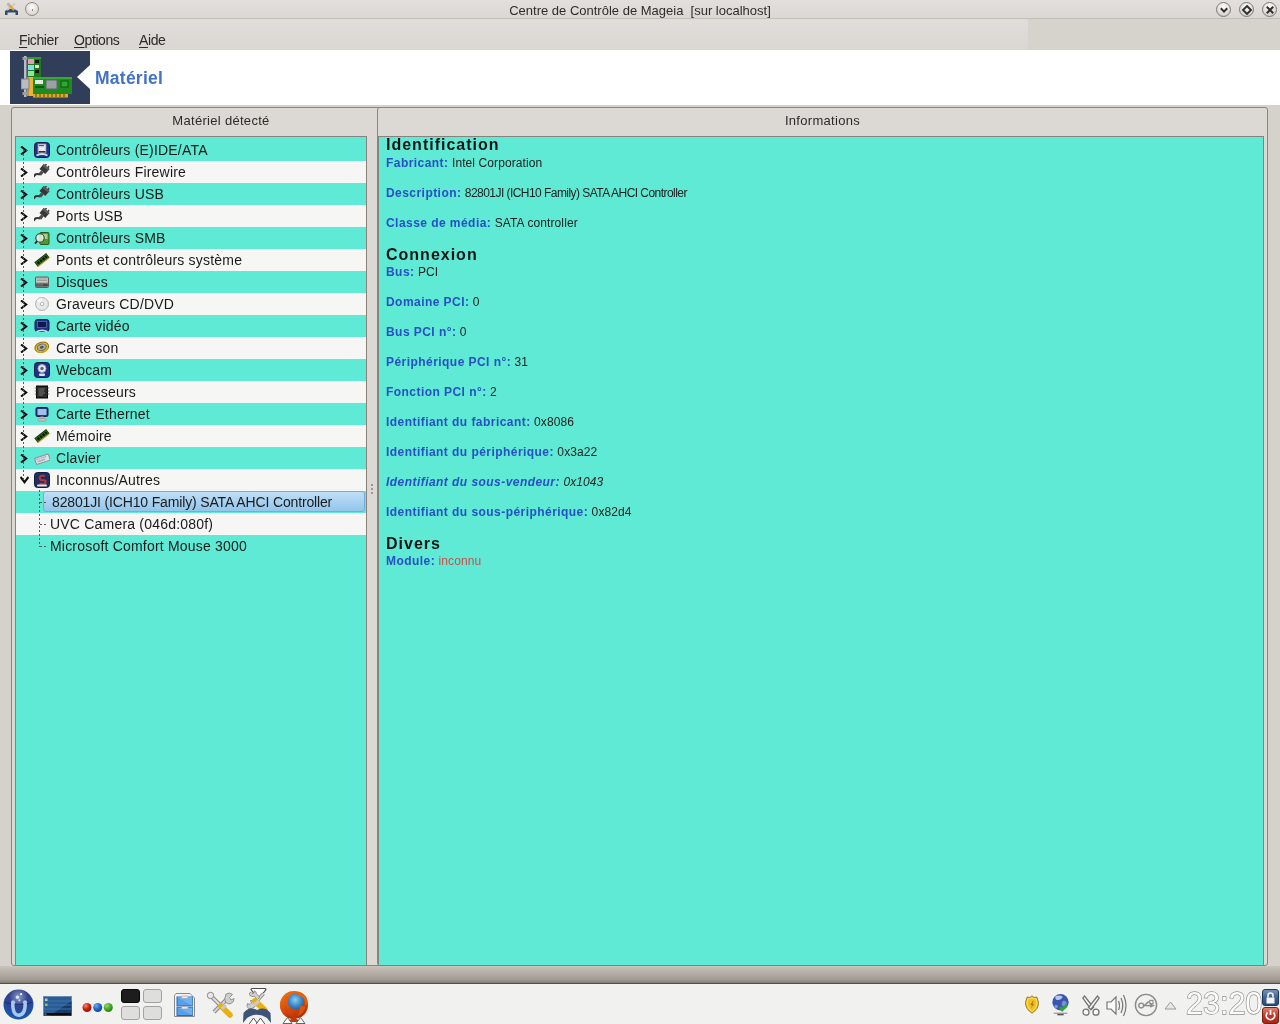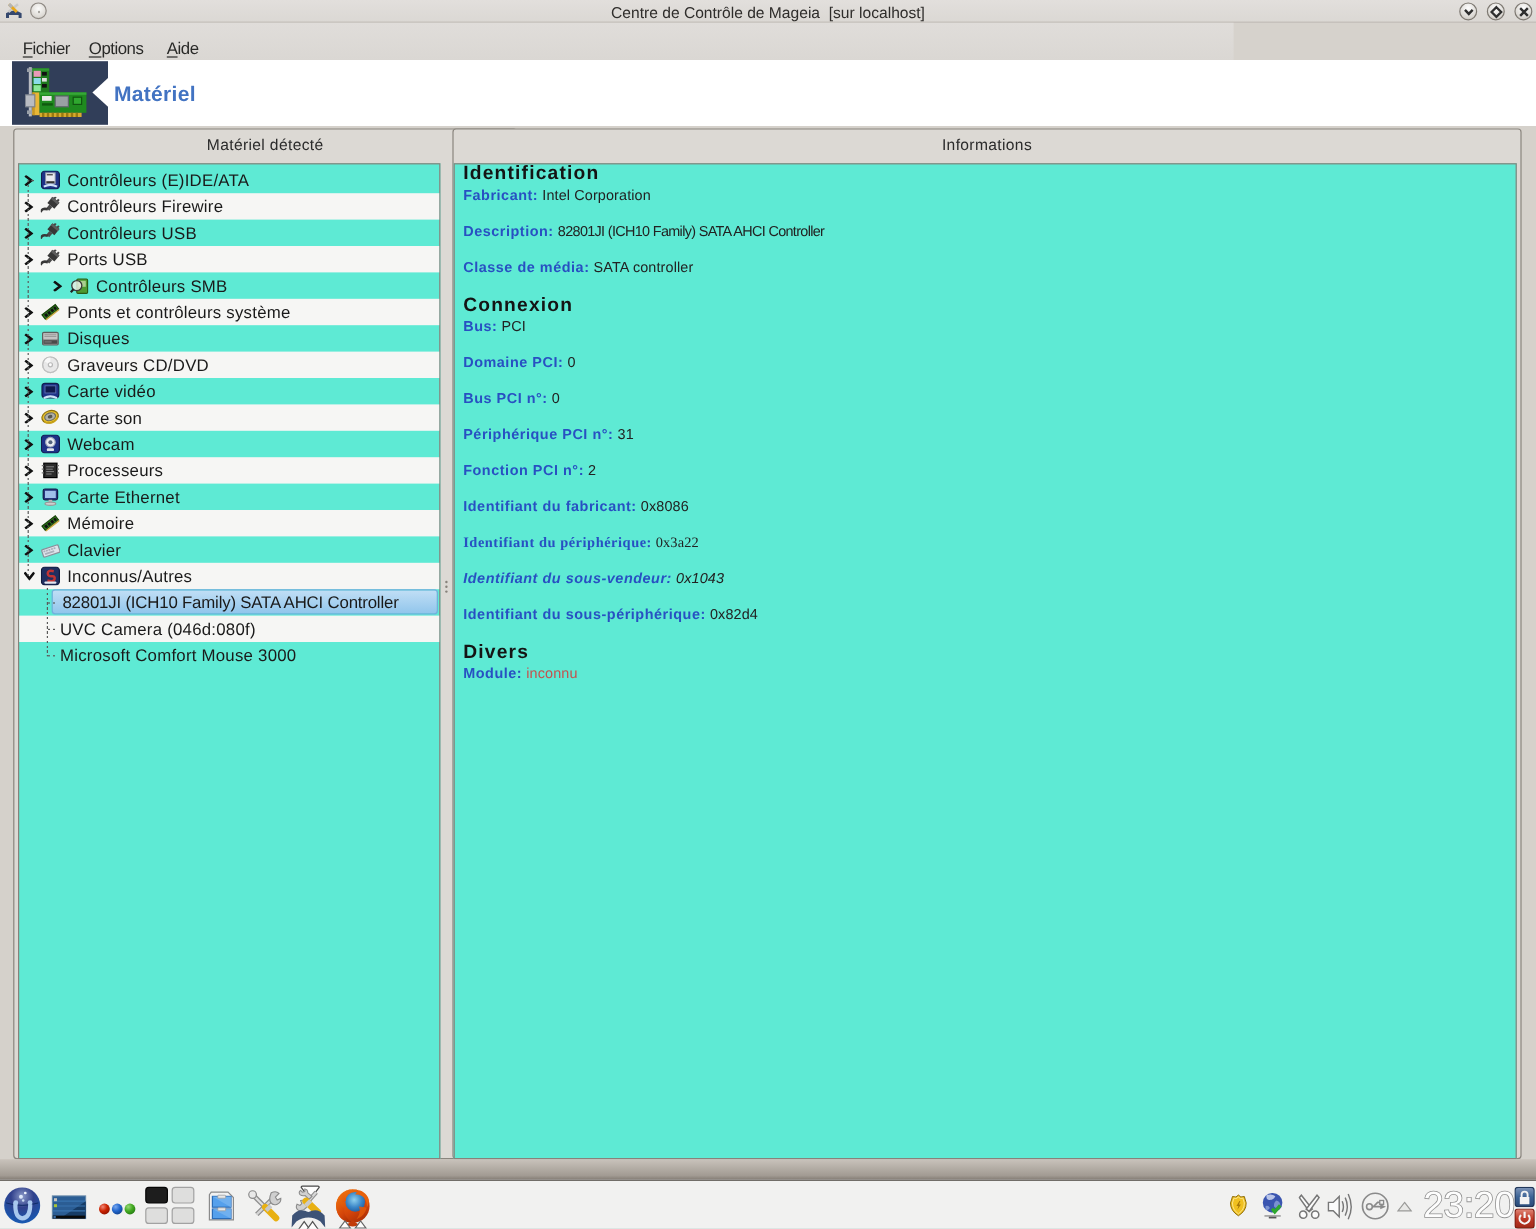--- a/index.html
+++ b/index.html
@@ -217,21 +217,21 @@
               <rect x="4.2" y="0.8" width="7.6" height="6.6" fill="#373737"></rect>
               <rect x="4.2" y="0.8" width="7.6" height="2.2" fill="#5d5d5d"></rect>
               <rect x="5.5" y="-1" width="1.7" height="2" fill="#454545"></rect>
               <rect x="8.8" y="-1" width="1.7" height="2" fill="#454545"></rect>
               <rect x="6.4" y="7.4" width="3.2" height="4" fill="#4a4a4a"></rect>
               <path d="M8 11.2 q-4.8 2 -3.2 5.8" fill="none" stroke="#373737" stroke-width="2.2"></path>
             </g>
           </svg>
           <span class="tlabel">Ports USB</span>
         </div>
-      <div class="trow" style="top:90px;margin-left:24px;">
+      <div class="trow" style="top:90px;">
           <span class="texp">
             <svg width="8" height="9" viewBox="0 0 8 9">
               <path d="M1 0.5 L6.2 4.5 L1 8.5" fill="none" stroke="#111" stroke-width="2.1"></path>
             </svg>
           </span>
           <svg class="ticon" viewBox="0 0 16 16">
             <rect x="6" y="2.5" width="9" height="12" rx="1" fill="#4d9a31" stroke="#2a5c17"></rect>
             <rect x="7.5" y="4" width="6" height="5" fill="#a9cf8f"></rect>
             <circle cx="6" cy="8" r="4.2" fill="#e8f0e4" fill-opacity="0.85" stroke="#3c3c3c" stroke-width="1.1"></circle>
             <line x1="3.2" y1="11" x2="1" y2="13.6" stroke="#222" stroke-width="1.8"></line>
@@ -441,21 +441,21 @@
       <div class="iline" style="top:17.5px;"><b>Fabricant:</b> Intel Corporation</div>
       <div class="iline" style="top:47.5px;"><b>Description:</b> <span style="letter-spacing:-0.55px;">82801JI (ICH10 Family) SATA AHCI Controller</span></div>
       <div class="iline" style="top:77.5px;"><b>Classe de média:</b> SATA controller</div>
       <div class="ihead" style="top:109px;">Connexion</div>
       <div class="iline" style="top:126.5px;"><b>Bus:</b> PCI</div>
       <div class="iline" style="top:156.5px;"><b>Domaine PCI:</b> 0</div>
       <div class="iline" style="top:186.5px;"><b>Bus PCI n°:</b> 0</div>
       <div class="iline" style="top:216.5px;text-align:right;"><b>Périphérique PCI n°:</b> 31</div>
       <div class="iline" style="top:246.5px;"><b>Fonction PCI n°:</b> 2</div>
       <div class="iline" style="top:276.5px;"><b>Identifiant du fabricant:</b> 0x8086</div>
-      <div class="iline" style="top:306.5px;font-family:Liberation Serif, serif;"><b>Identifiant du périphérique:</b> 0x3a22</div>
+      <div class="iline" style="top:306.5px;"><b>Identifiant du périphérique:</b> 0x3a22</div>
       <div class="iline" style="top:336.5px;font-style:italic;"><b>Identifiant du sous-vendeur:</b> 0x1043</div>
       <div class="iline" style="top:366.5px;"><b>Identifiant du sous-périphérique:</b> 0x82d4</div>
       <div class="ihead" style="top:398px;">Divers</div>
       <div class="iline" style="top:415.5px;"><b>Module:</b> <span class="red">inconnu</span></div>
     </div>
   </div>
   <div id="bottomedge"></div>
   <div class="abs" style="left:371px;top:379px;width:2px;height:2px;background:#87827b;border-radius:50%;box-shadow:0 4px 0 #87827b, 0 8px 0 #87827b;"></div>
 </div>
 

